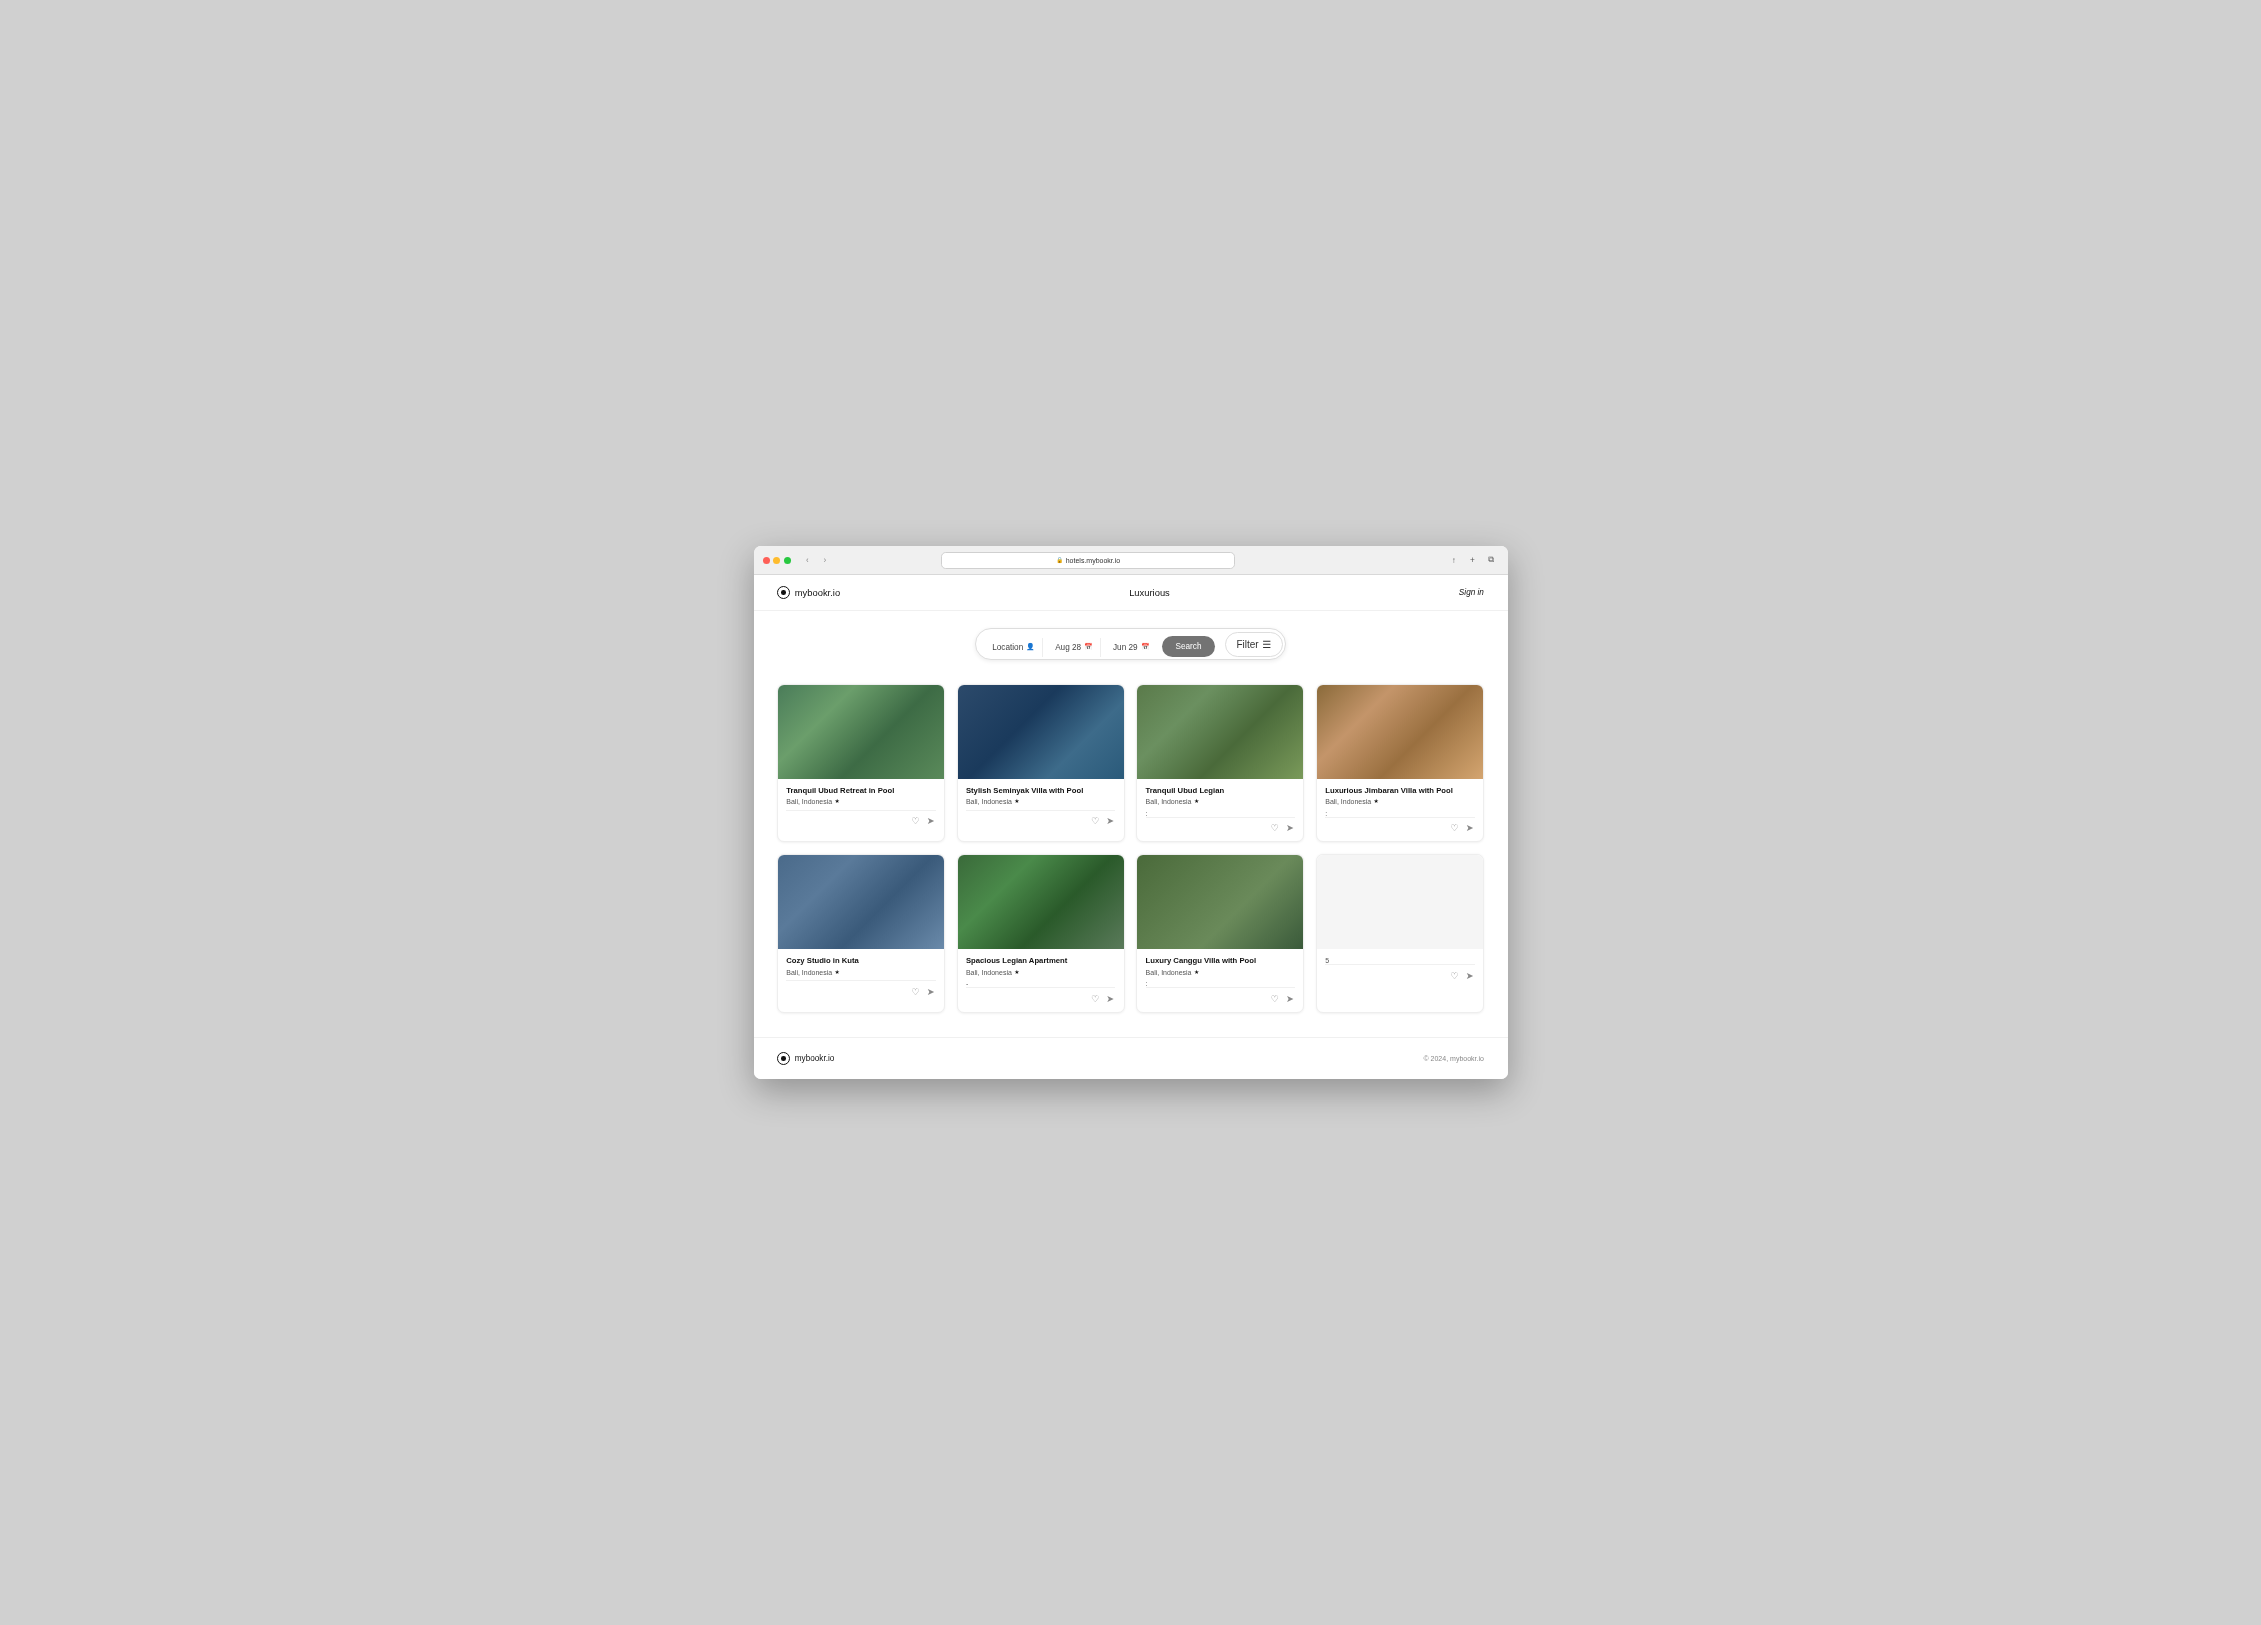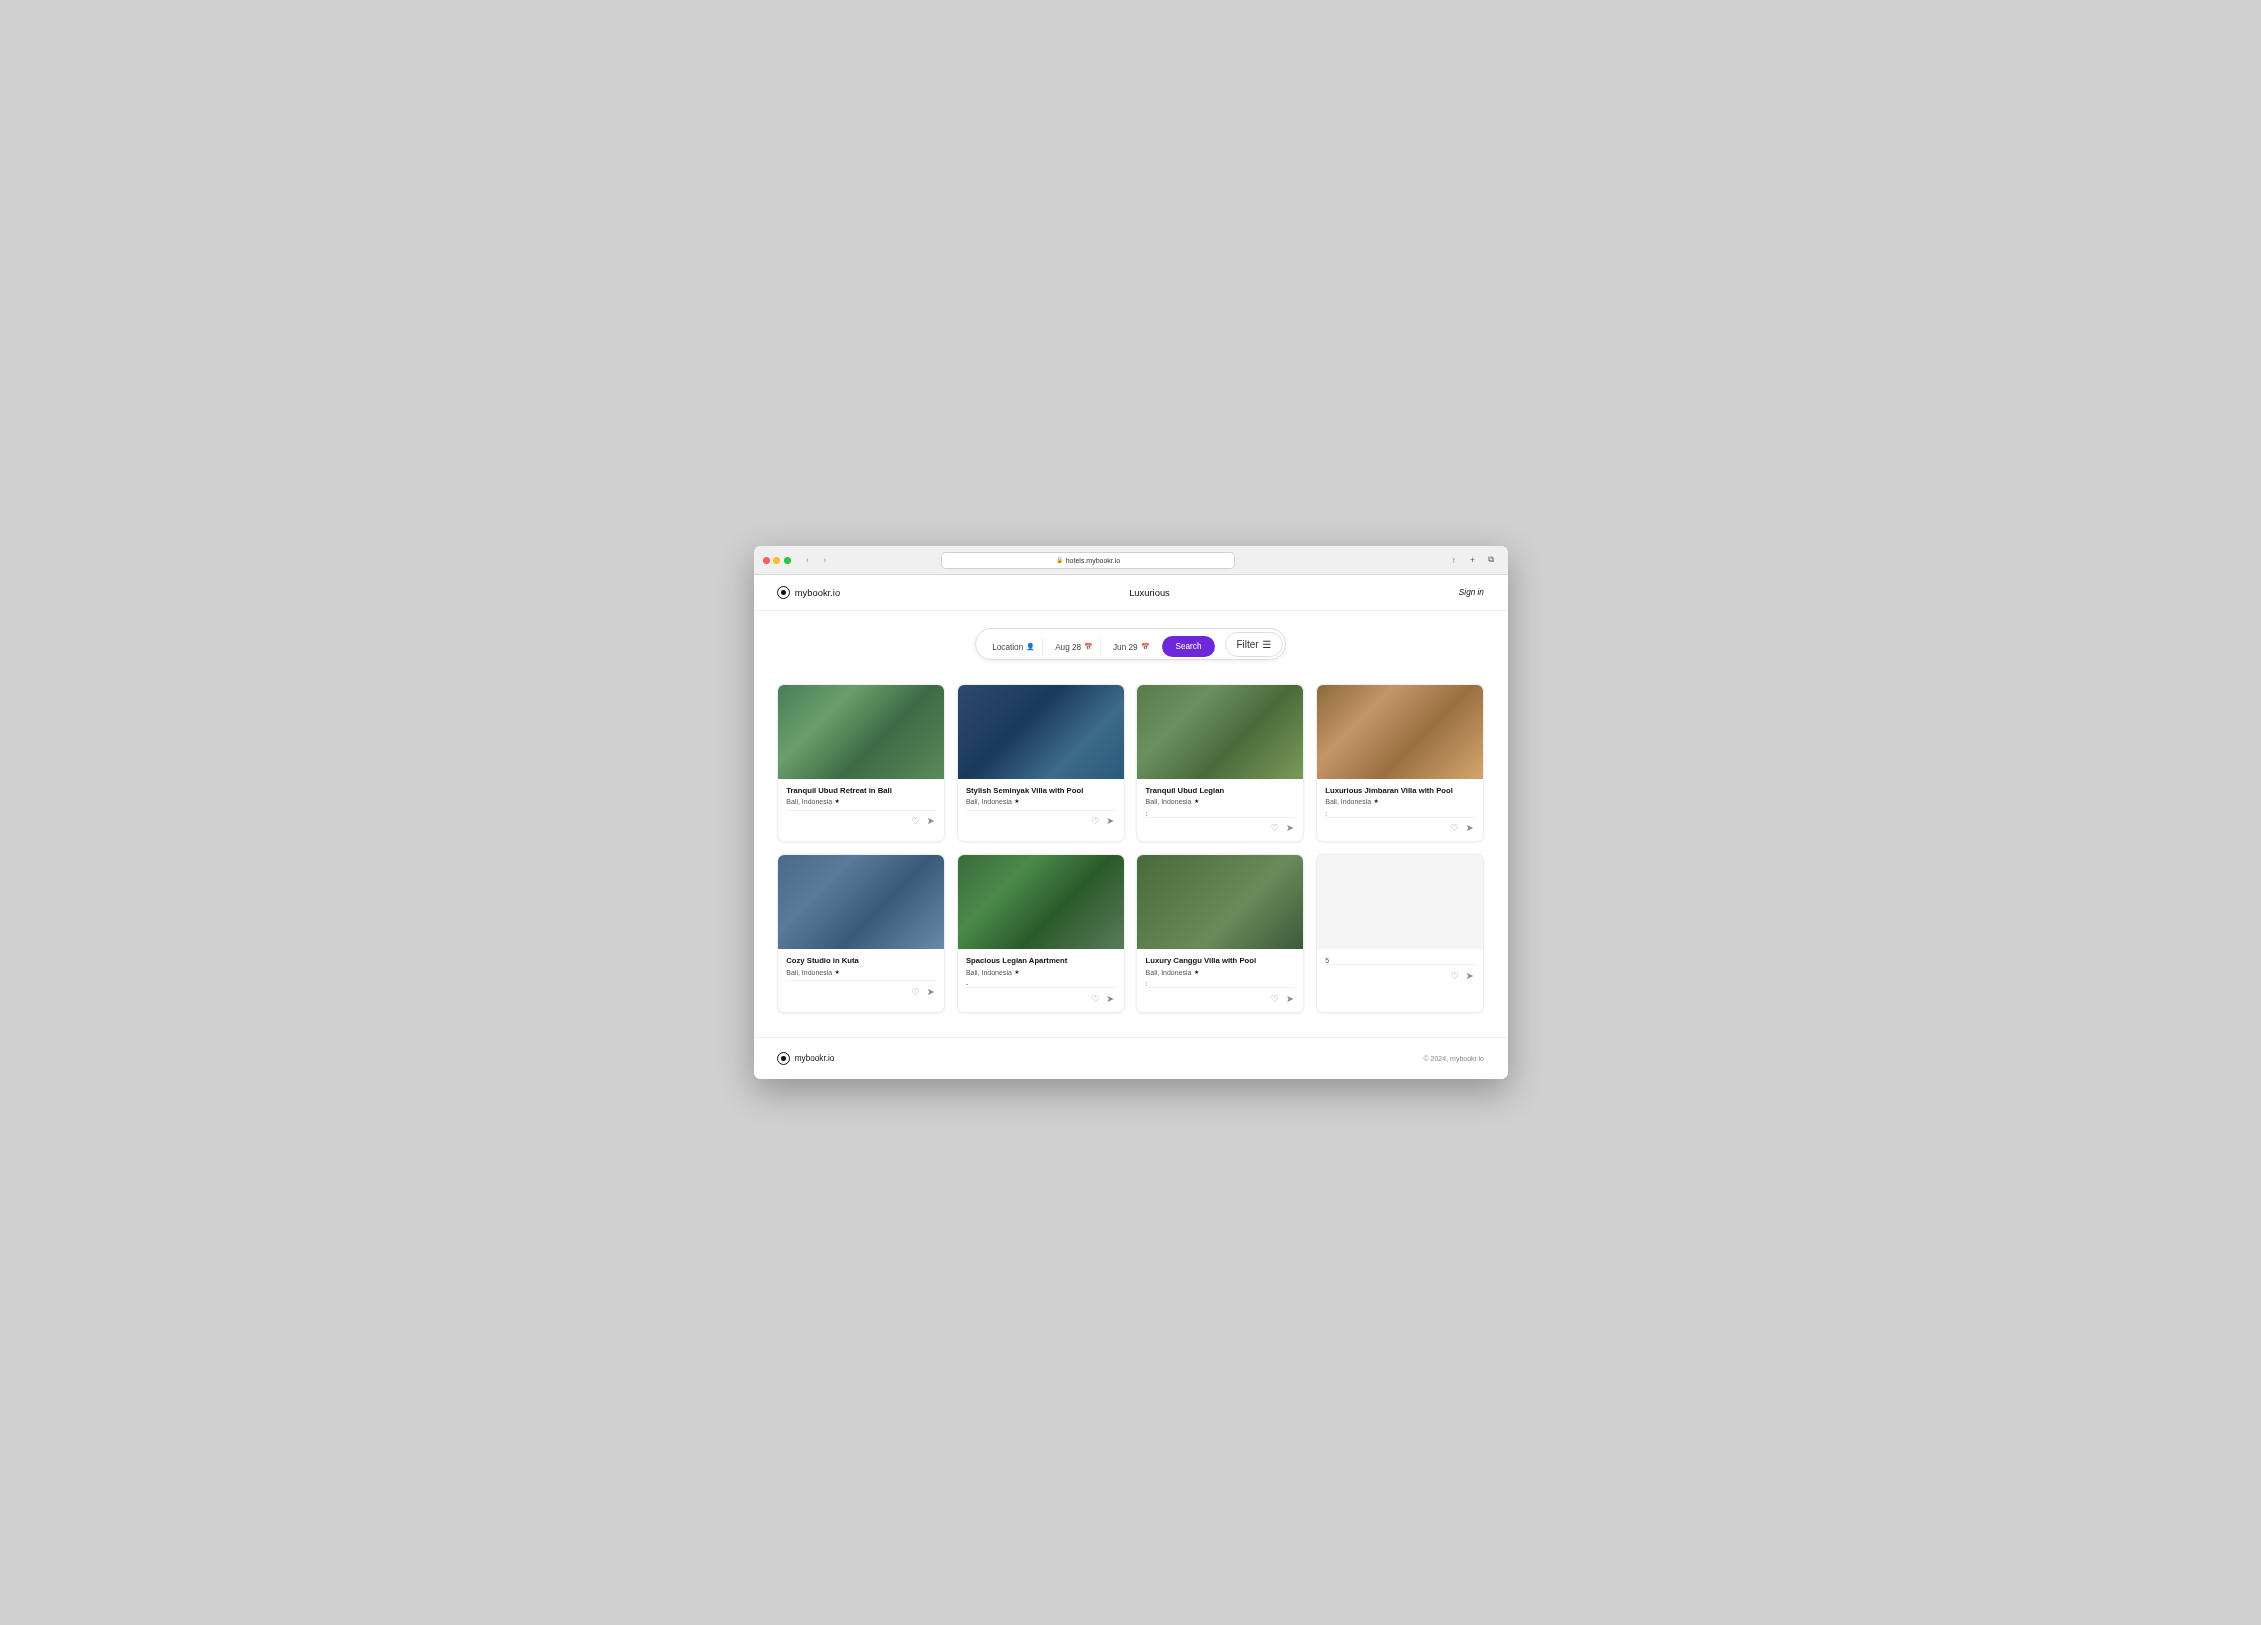--- a/index.html
+++ b/index.html
@@ -132,21 +132,21 @@
     .search-field {
       display: flex; align-items: center; gap: 3.5px;
       padding: 4.7px 7px;
       cursor: pointer; border-right: 0.6px solid #eee;
       font-size: 8.2px; color: #444;
     }
     .search-field:last-of-type { border-right: none; }
     .field-icon { font-size: 7px; color: #888; }
 
     .search-btn {
-      background: #6d28d9;
+      background: #737373;
       color: #fff;
       border: none;
       border-radius: 29.4px;
       padding: 5.9px 14px;
       font-size: 8.2px;
       font-weight: 500;
       cursor: pointer;
     }
     .filter-btn {
       background: none;
@@ -326,21 +326,21 @@
           <span>Filter</span>
           <span>☰</span>
         </button>
       </div>
     </div>
 
     <div class="hotel-grid" id="hotel-grid">
     <div class="hotel-card">
         <div class="hotel-img-wrapper img-ubud-retreat"></div>
         <div class="hotel-info">
-          <div class="hotel-name">Tranquil Ubud Retreat in Bali</div>
+          <div class="hotel-name">Tranquil Ubud Retreat in Pool</div>
           <div class="hotel-location">
             Bali, Indonesia <span class="star-icon">★</span>
           </div>
 
           <div class="hotel-actions">
             <button class="action-icon-btn">♡</button>
             <button class="action-icon-btn">➤</button>
           </div>
         </div>
         </div>

